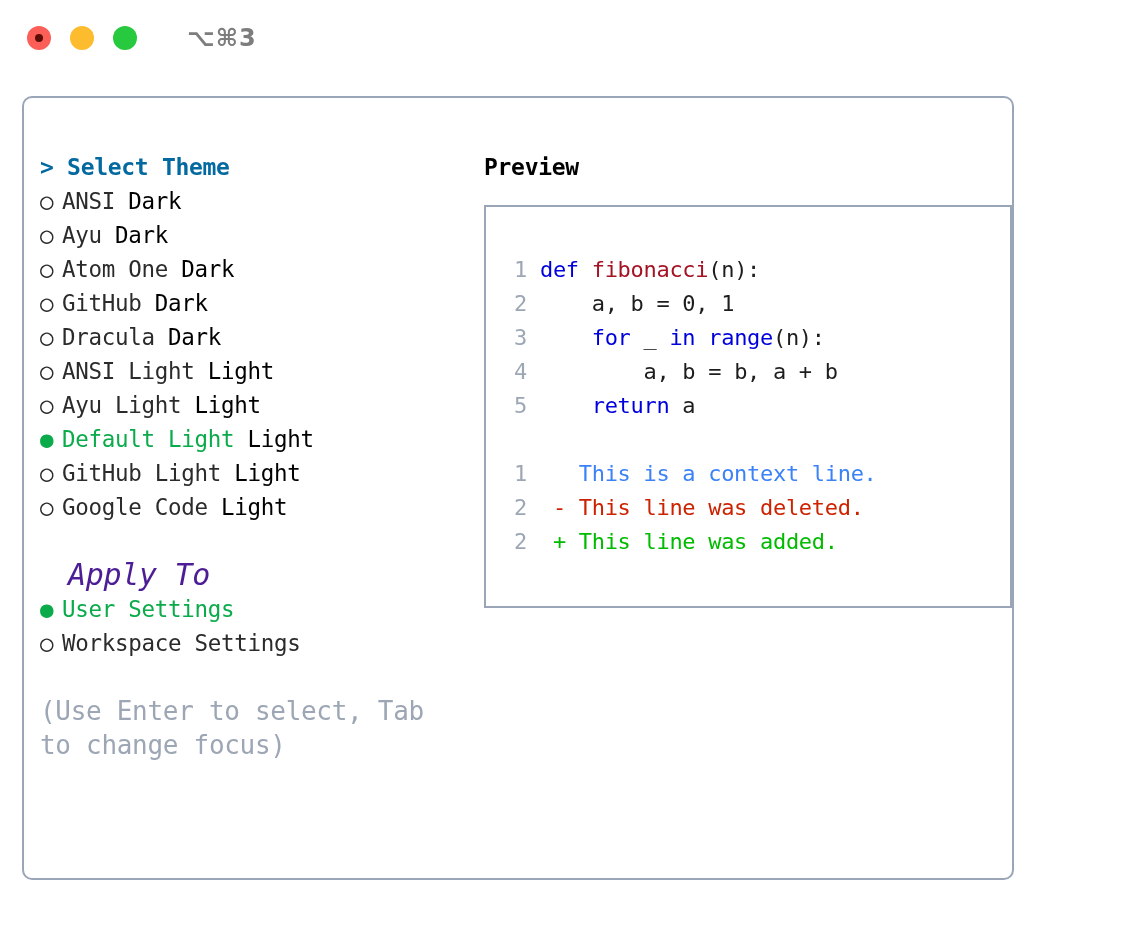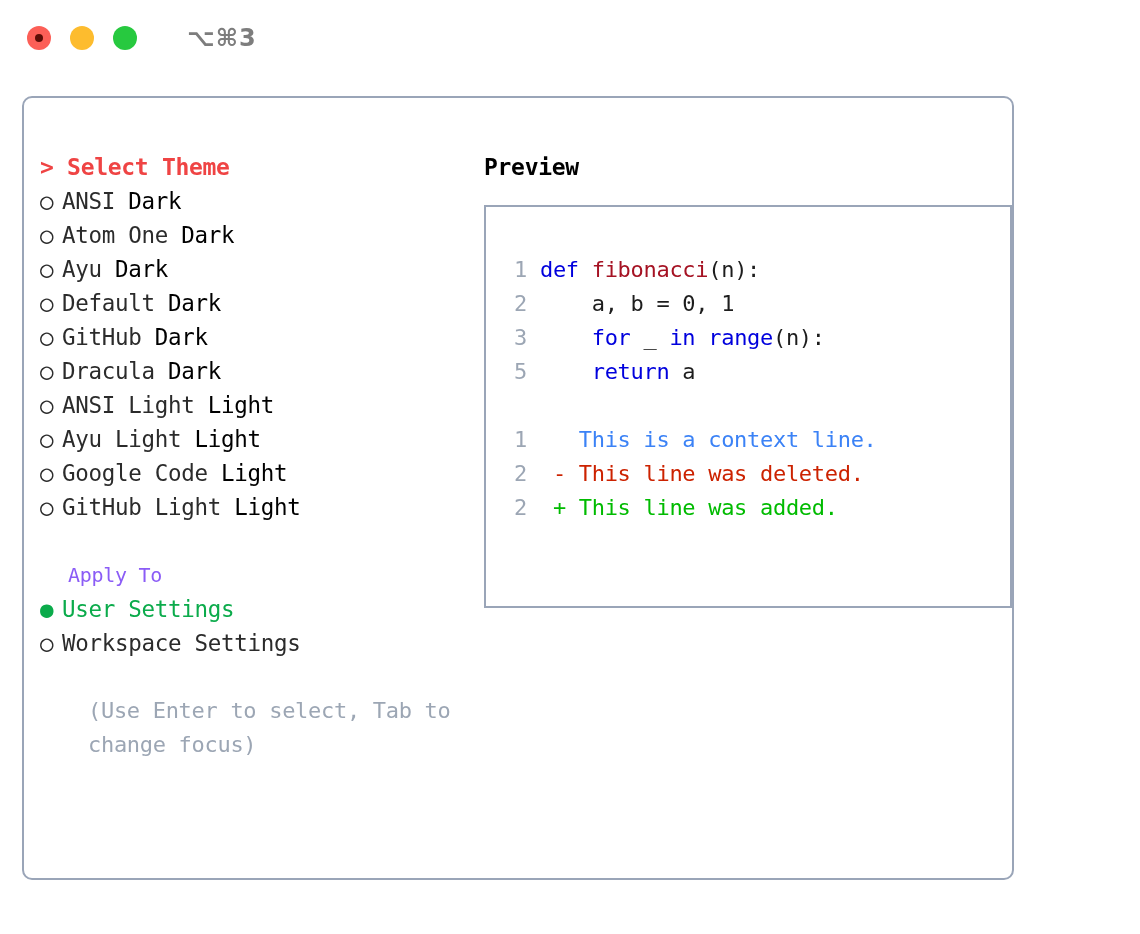--- a/index.html
+++ b/index.html
@@ -87,21 +87,21 @@
   
   .left-col {
     width: 478px;
     padding: 52px 0 0 16px;
     box-sizing: border-box;
   }
 
   .head-row {
     font-size: 23px;
     font-weight: 700;
-    color: #ef4444;
+    color: #0369a1;
     line-height: 34px;
     letter-spacing: -0.3px;
     white-space: pre;
   }
 
   .item {
     font-size: 22.5px;
     line-height: 34px;
     color: #2b2b2b;
     white-space: pre;
@@ -113,39 +113,39 @@
     color: #2b2b2b;
   }
   .item.selected { color: #0bab4b; }
   .item.selected .bullet { color: #0bab4b; }
   .item .tag {
     color: #000000;
   }
   .item.selected .name { color: #0bab4b; }
 
   .section-label {
-    font-size: 20px;
-    line-height: 34px;
-    color: #8b5cf6;
+    font-size: 30px;
+    line-height: 34px;
+    color: #4c1d95;
     white-space: pre;
     padding-left: 28px;
     letter-spacing: -0.3px;
+    font-style: italic;
   }
 
   .spacer-lg { height: 34px; }
   .spacer-md { height: 34px; }
 
   .hint {
-    font-size: 22px;
+    font-size: 26px;
     line-height: 34px;
     color: #9ca6b4;
     letter-spacing: -0.3px;
     max-width: 420px;
     white-space: pre-wrap;
-    margin-left: 48px;
   }
 
   
   .right-col {
     flex: 1;
     padding: 52px 0 0 0;
     box-sizing: border-box;
     margin-left: 7px;
   }
   .preview-title {
@@ -201,29 +201,29 @@
 
   <div class="panel">
     <div class="panel-inner">
 
       <div class="left-col">
 
         <div class="head-row">&gt; Select Theme</div>
 
         <div id="theme-list">
             <div class="item"><span class="bullet">○</span><span class="name">ANSI</span><span class="tag"> Dark</span></div>
+            <div class="item"><span class="bullet">○</span><span class="name">Ayu</span><span class="tag"> Dark</span></div>
             <div class="item"><span class="bullet">○</span><span class="name">Atom One</span><span class="tag"> Dark</span></div>
-            <div class="item"><span class="bullet">○</span><span class="name">Ayu</span><span class="tag"> Dark</span></div>
-            <div class="item"><span class="bullet">○</span><span class="name">Default</span><span class="tag"> Dark</span></div>
             <div class="item"><span class="bullet">○</span><span class="name">GitHub</span><span class="tag"> Dark</span></div>
             <div class="item"><span class="bullet">○</span><span class="name">Dracula</span><span class="tag"> Dark</span></div>
             <div class="item"><span class="bullet">○</span><span class="name">ANSI Light</span><span class="tag"> Light</span></div>
             <div class="item"><span class="bullet">○</span><span class="name">Ayu Light</span><span class="tag"> Light</span></div>
+            <div class="item selected"><span class="bullet">●</span><span class="name">Default Light</span><span class="tag"> Light</span></div>
+            <div class="item"><span class="bullet">○</span><span class="name">GitHub Light</span><span class="tag"> Light</span></div>
             <div class="item"><span class="bullet">○</span><span class="name">Google Code</span><span class="tag"> Light</span></div>
-            <div class="item"><span class="bullet">○</span><span class="name">GitHub Light</span><span class="tag"> Light</span></div>
           </div>
 
         <div class="spacer-lg"></div>
 
         <div class="section-label">Apply To</div>
 
         <div id="apply-list">
             <div class="item selected"><span class="bullet">●</span><span class="name">User Settings</span></div>
             <div class="item"><span class="bullet">○</span><span class="name">Workspace Settings</span></div>
           </div>
@@ -234,20 +234,21 @@
       </div>
 
       <div class="right-col">
         <div class="preview-title">Preview</div>
 
         <div class="preview-box">
           <div id="code-block">
               <div class="code-line"><span class="ln">1</span><span class="code-body"> <span class="kw">def </span><span class="fn">fibonacci</span><span>(n):</span></span></div>
               <div class="code-line"><span class="ln">2</span><span class="code-body"> <span>    a, b = 0, 1</span></span></div>
               <div class="code-line"><span class="ln">3</span><span class="code-body"> <span>    </span><span class="kw">for</span><span> _ </span><span class="kw">in range</span><span>(n):</span></span></div>
+              <div class="code-line"><span class="ln">4</span><span class="code-body"> <span>        a, b = b, a + b</span></span></div>
               <div class="code-line"><span class="ln">5</span><span class="code-body"> <span>    </span><span class="kw">return</span><span> a</span></span></div>
             </div>
           <div class="blank-line"></div>
           <div id="diff-block">
               <div class="code-line"><span class="ln">1</span>  <span class="ctx">  </span><span class="ctx">This is a context line.</span></div>
               <div class="code-line"><span class="ln">2</span>  <span class="del">- </span><span class="del">This line was deleted.</span></div>
               <div class="code-line"><span class="ln">2</span>  <span class="add">+ </span><span class="add">This line was added.</span></div>
             </div>
         </div>
       </div>

